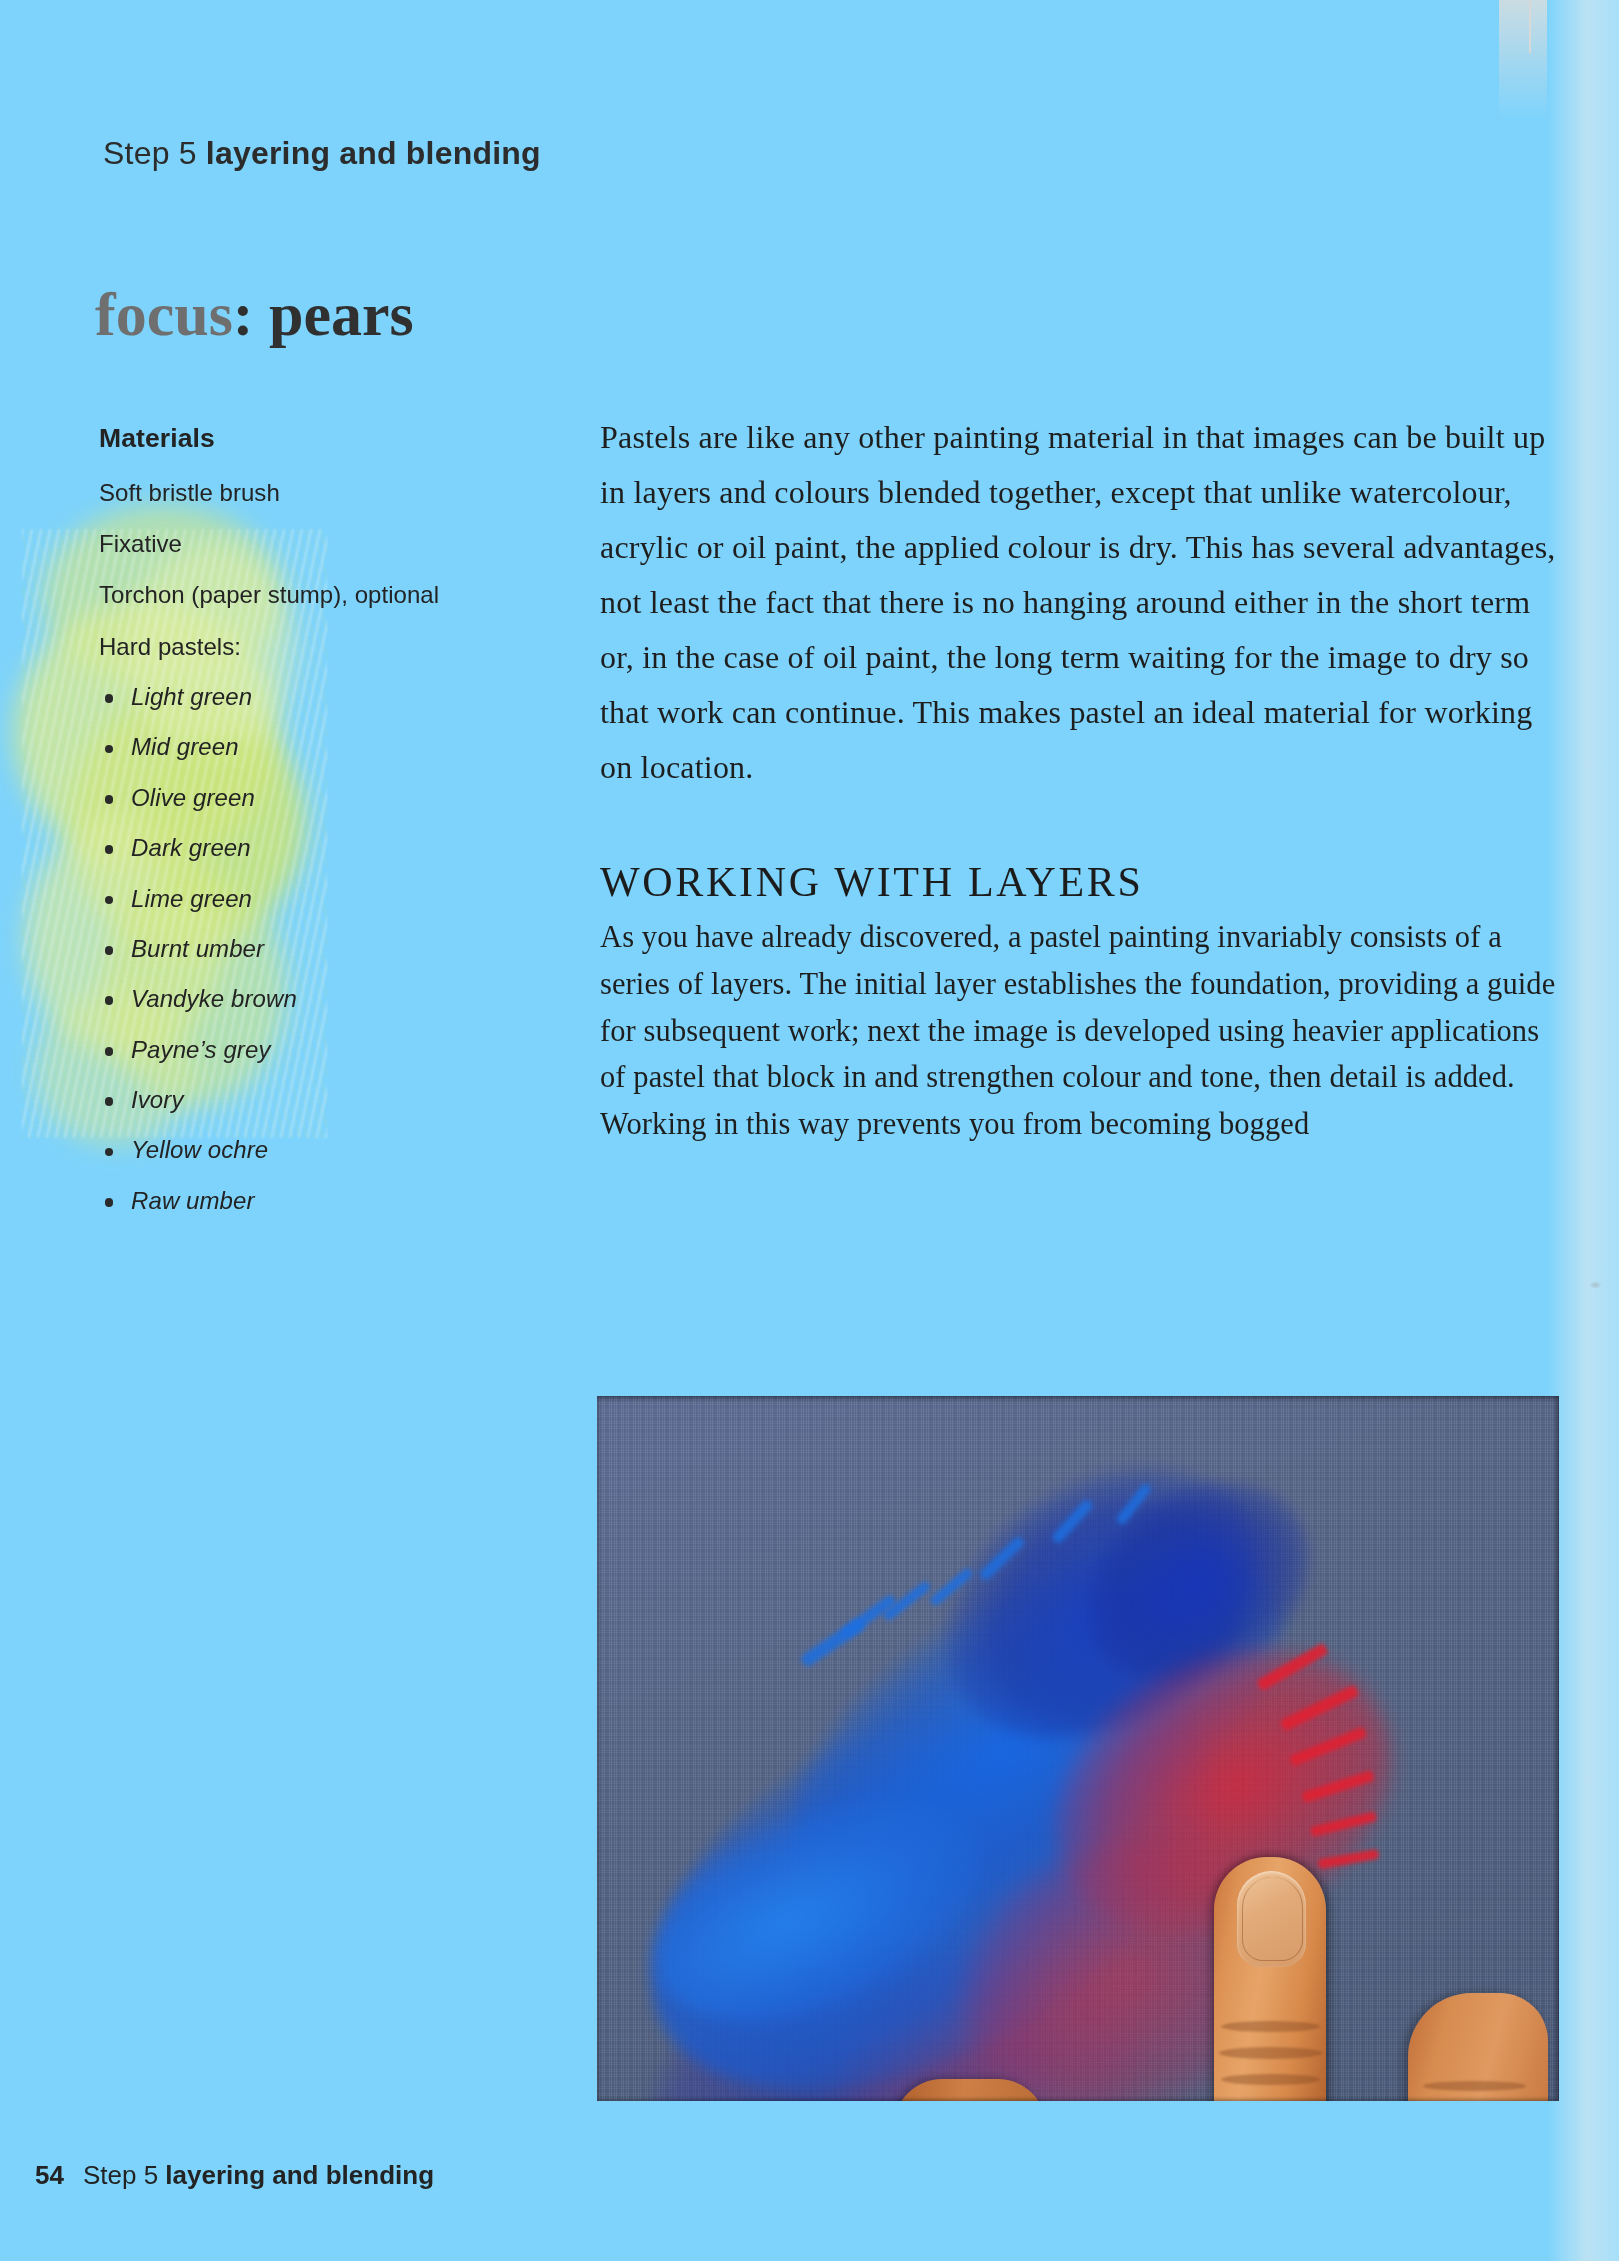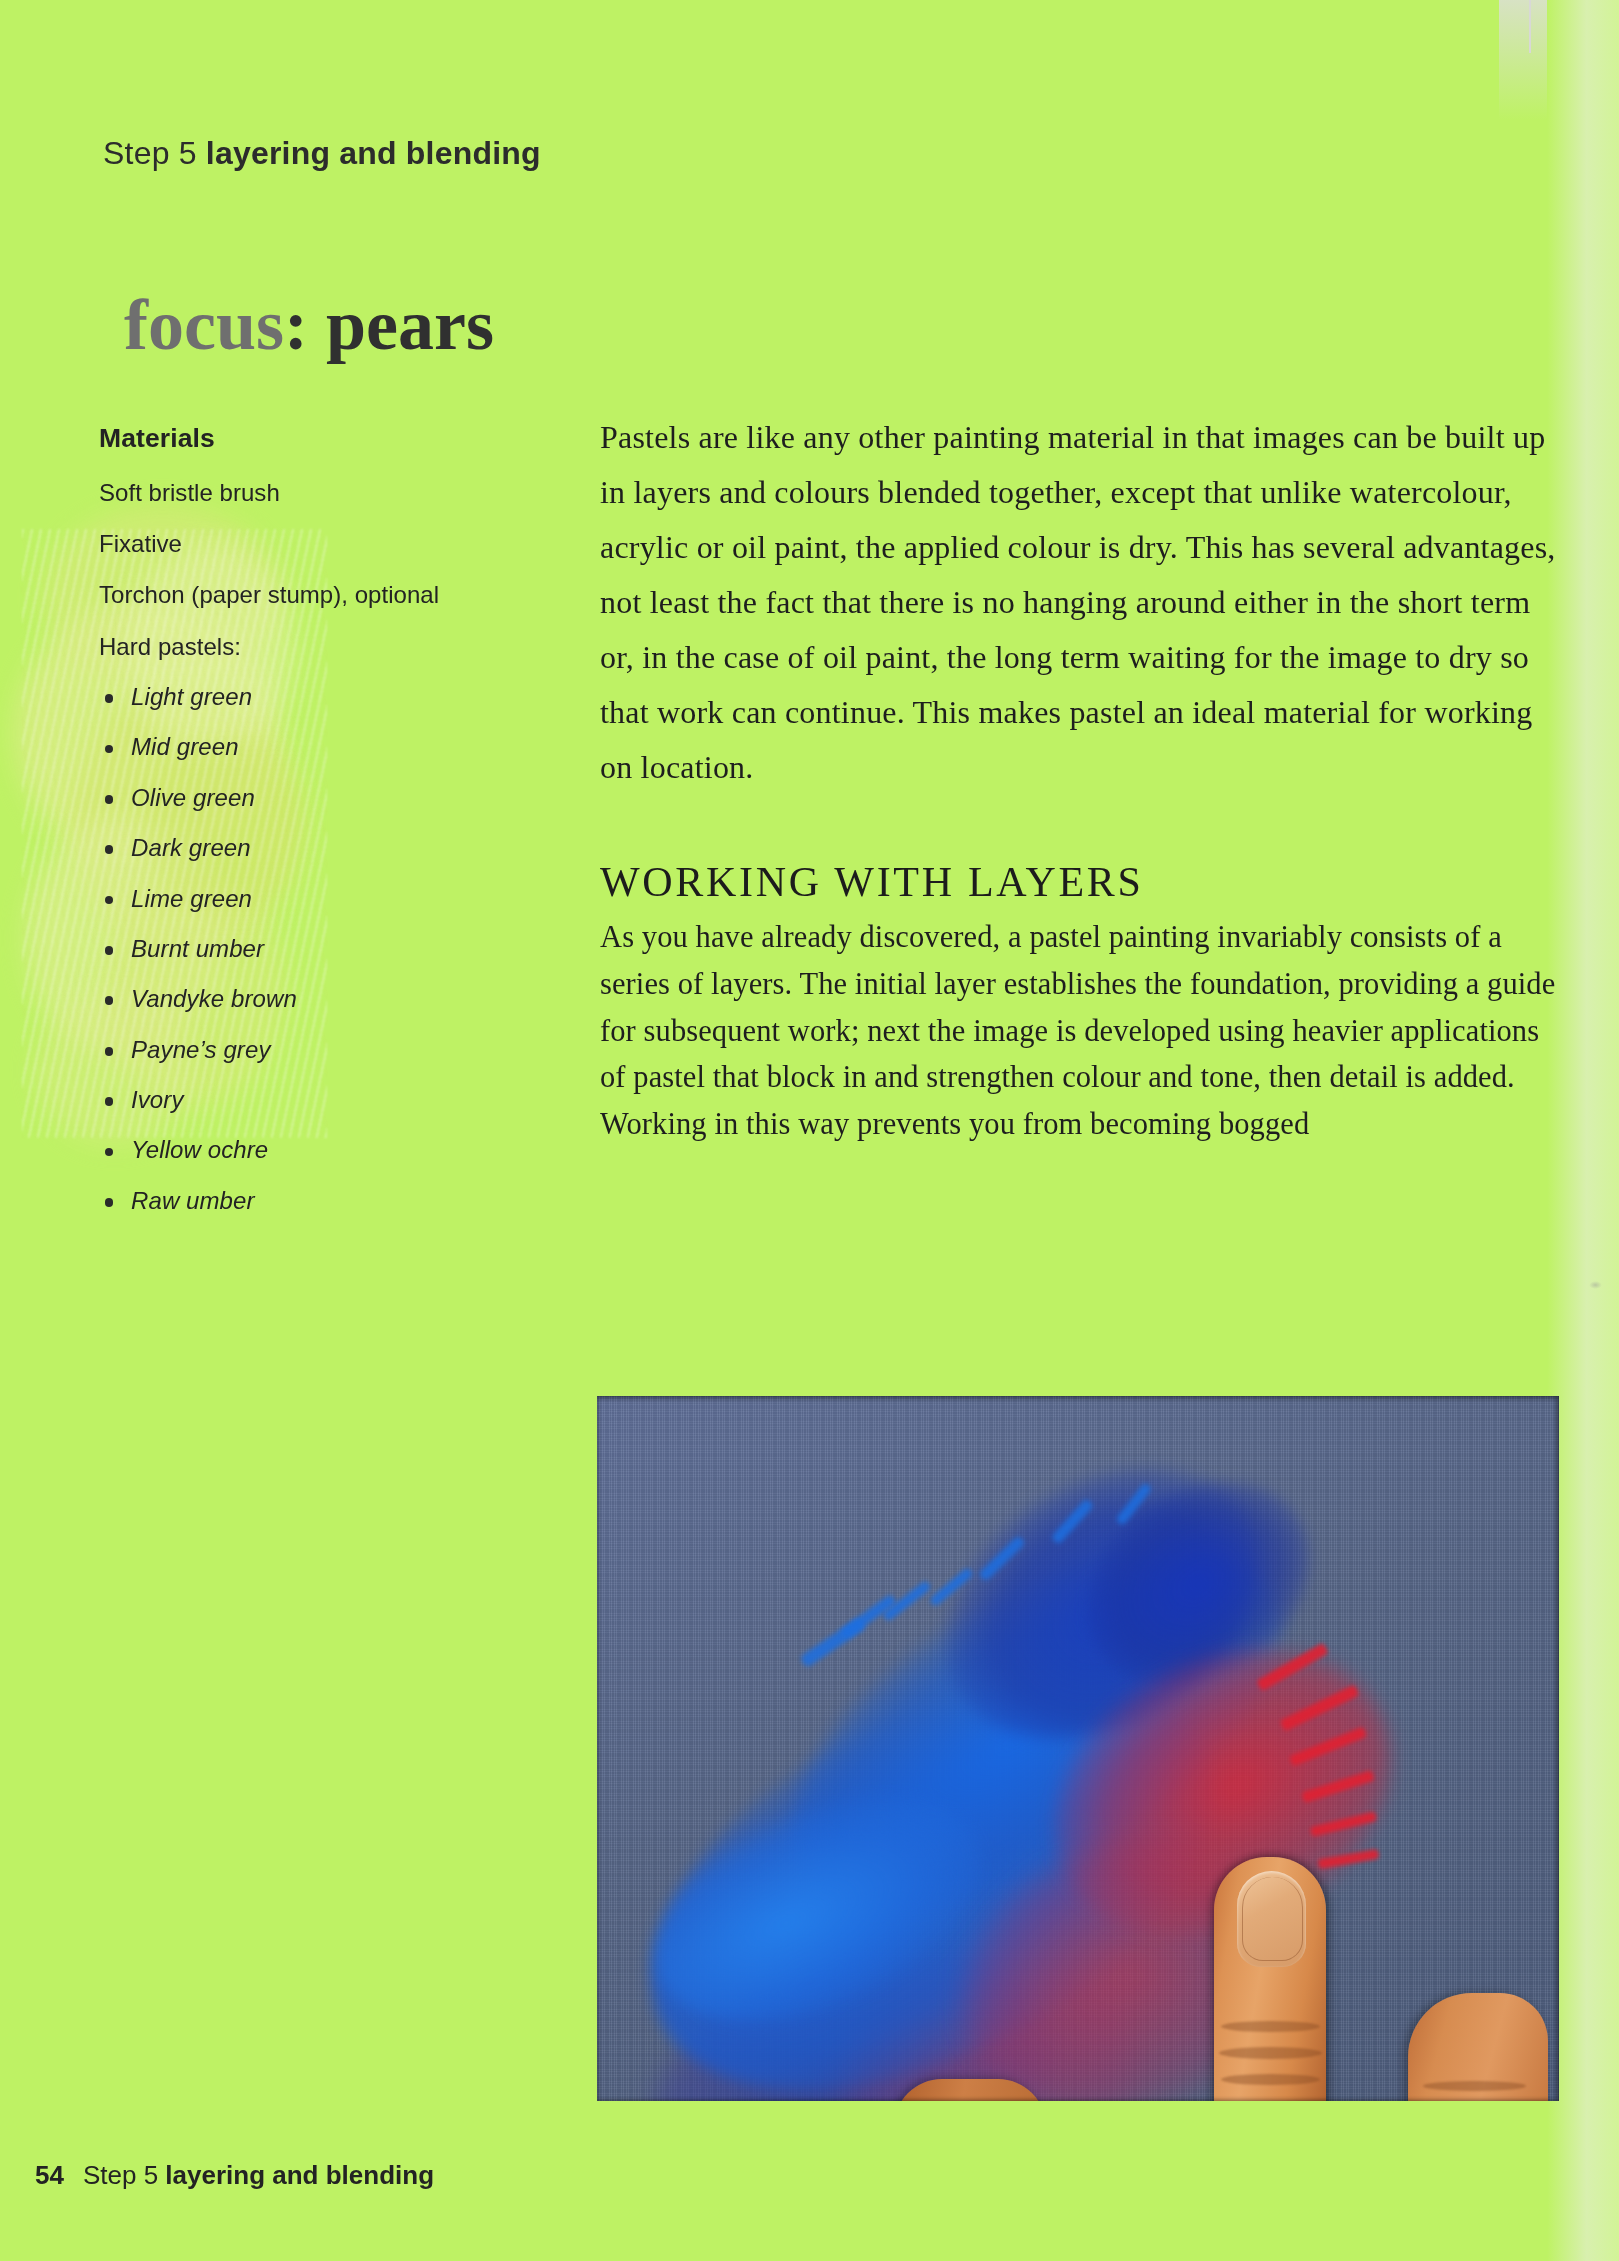--- a/index.html
+++ b/index.html
@@ -9,21 +9,21 @@
   }
   body {
     font-family: "Liberation Sans", sans-serif;
     -webkit-font-smoothing: antialiased;
   }
 
   .page {
     position: relative;
     width: 1619px;
     height: 2261px;
-    background: #bef264;
+    background: #7dd3fc;
     overflow: hidden;
   }
 
   
   .scan-edge-right {
     position: absolute;
     top: 0;
     right: 0;
     width: 72px;
     height: 2261px;
@@ -70,25 +70,24 @@
   }
   .running-head .rh-light { font-weight: 400; }
   .running-head .rh-bold  { font-weight: 700; }
 
   
   .display-title {
     position: absolute;
     left: 95px;
     top: 240px;
     font-family: "Liberation Serif", serif;
-    font-size: 72px;
+    font-size: 62px;
     line-height: 1.05;
     color: #3a3a3a;
     white-space: nowrap;
-    margin-left: 29px;
   }
   .display-title .dt-faded { color: #6f6f6f; }
   .display-title .dt-dark  { color: #303030; }
 
   
   .pastel-wash {
     position: absolute;
     left: 6.4px;
     top: 497px;
     width: 337px;

